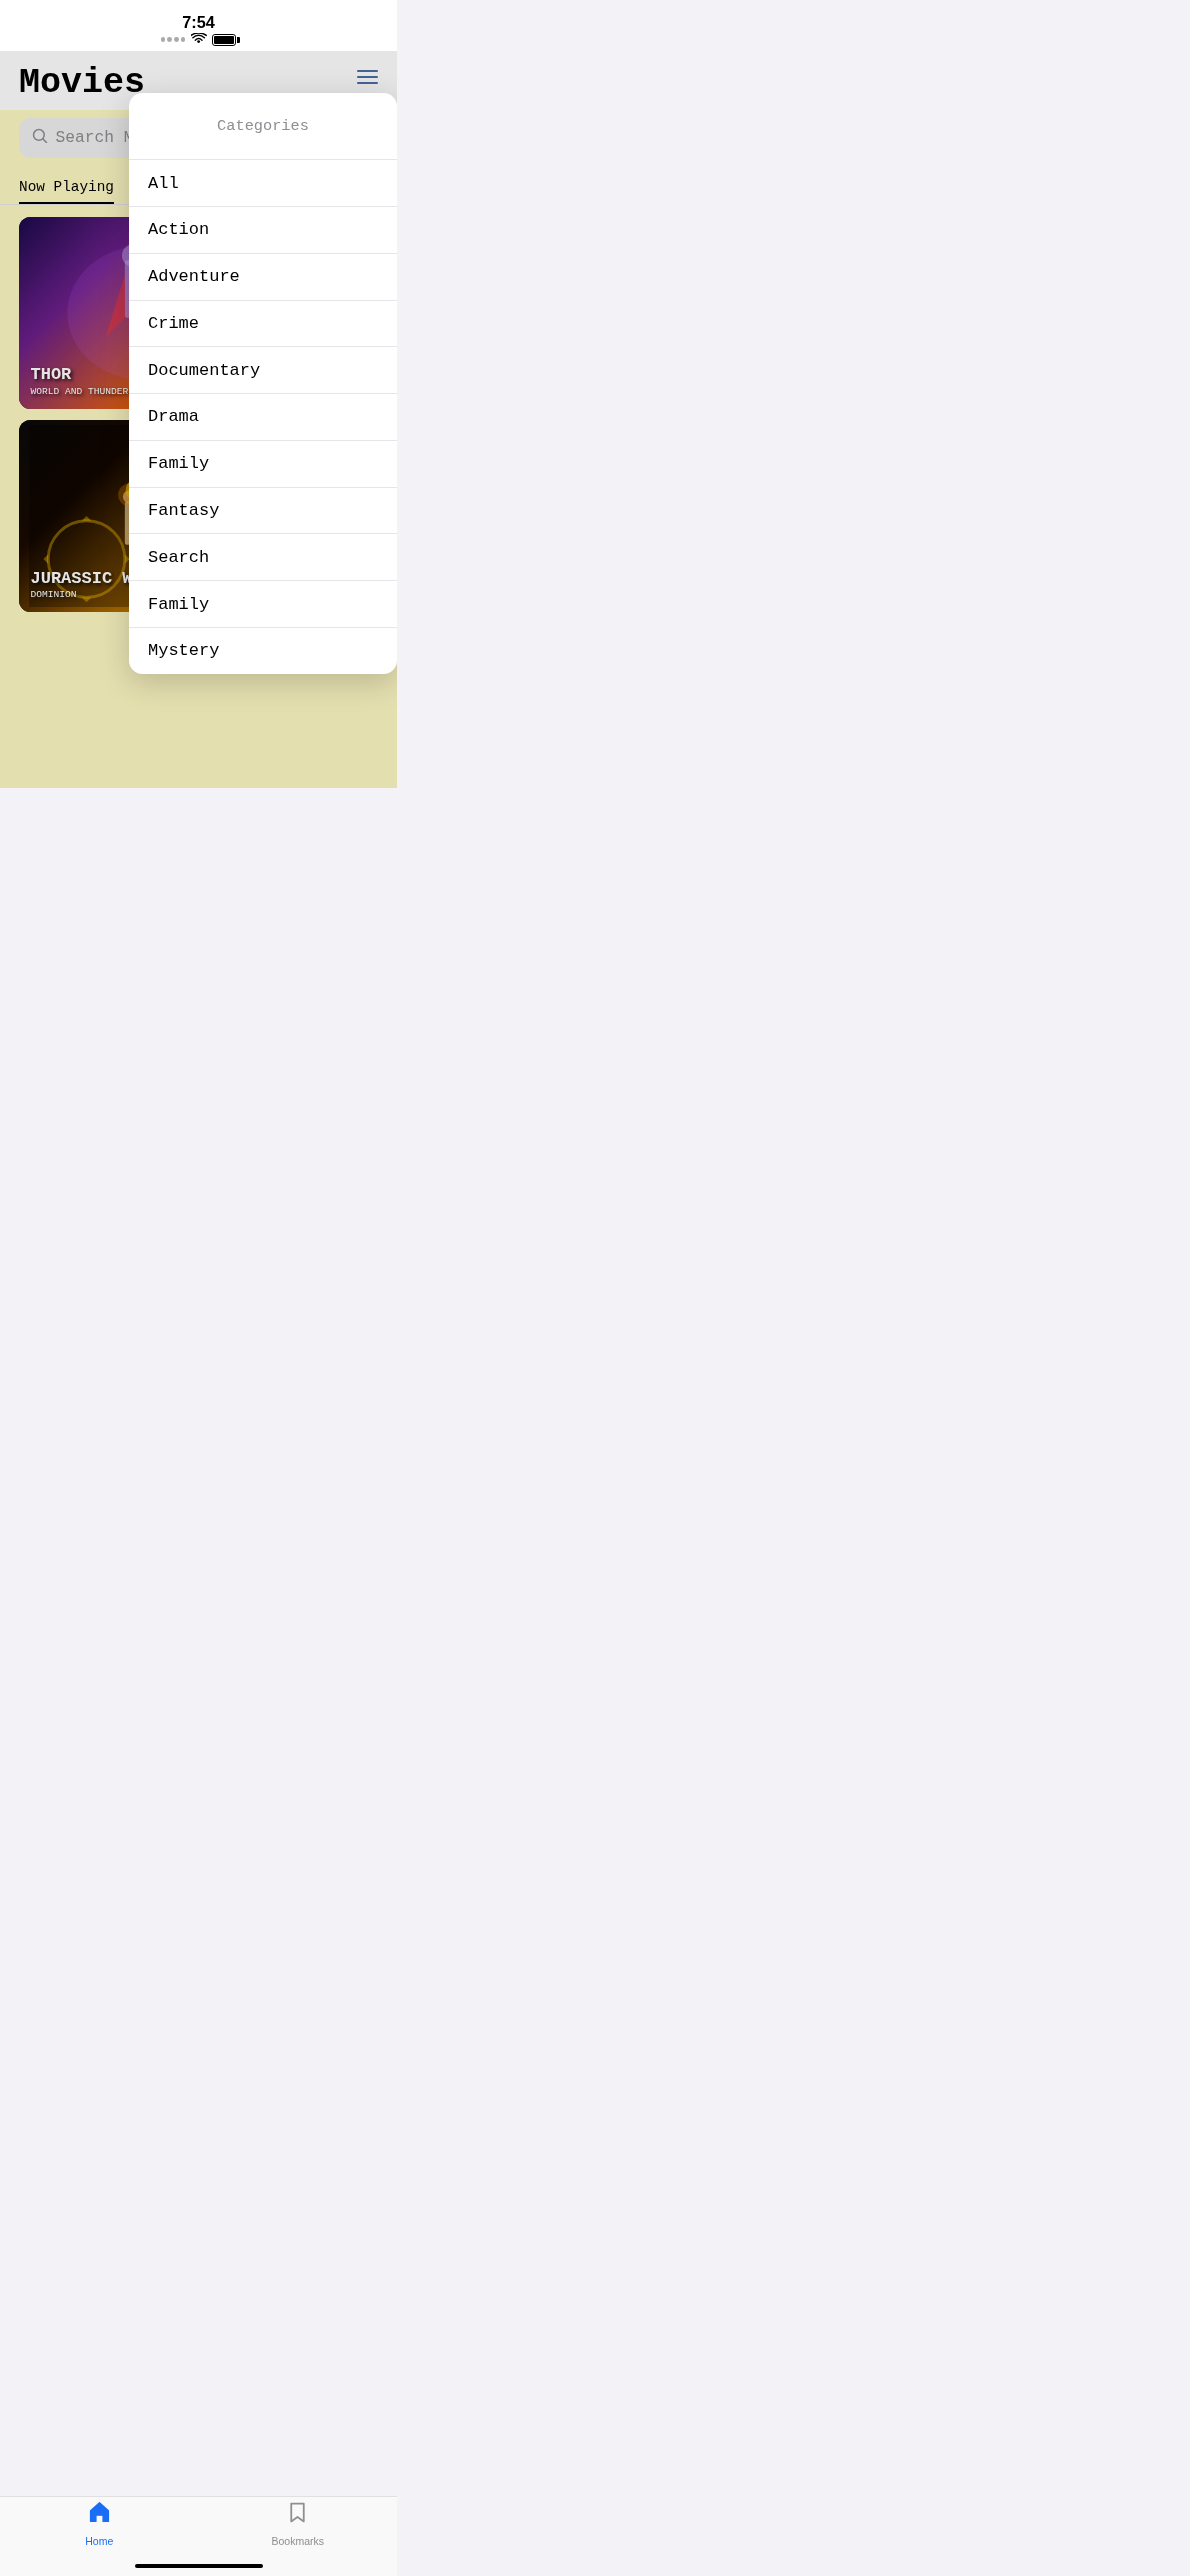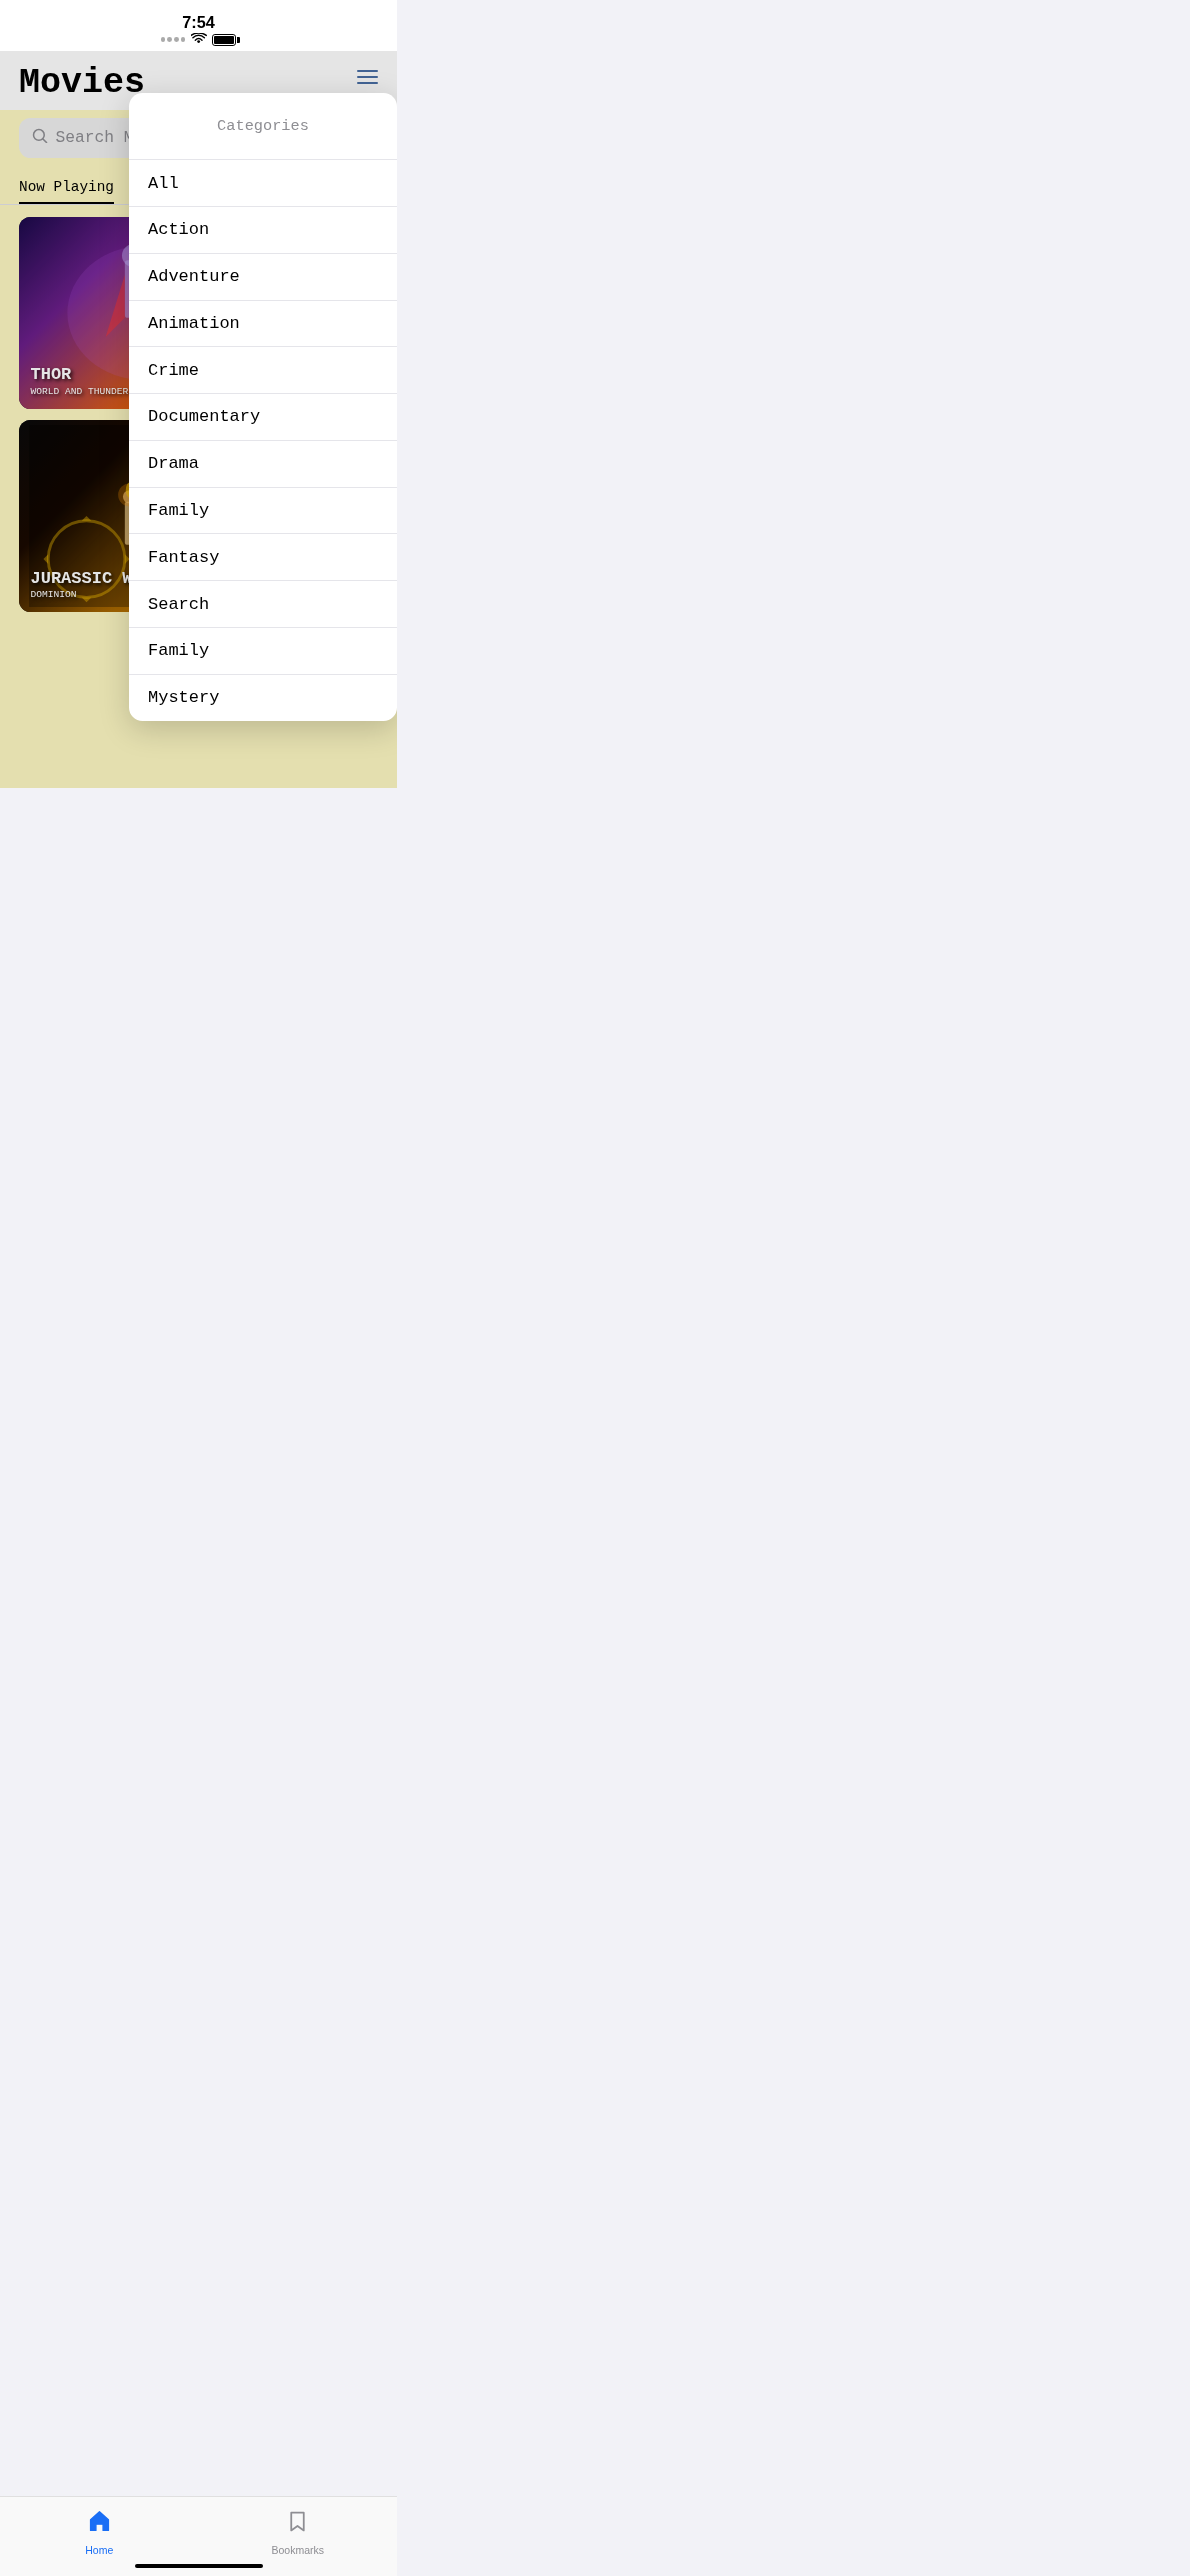--- a/index.html
+++ b/index.html
@@ -274,21 +274,21 @@
       position: fixed;
       bottom: 0;
       left: 0;
       right: 0;
       width: 397px;
       height: 80px;
       background: #f9f9f9;
       border-top: 1px solid #e0e0e0;
       display: flex;
       align-items: flex-start;
-      padding-top: 12px;
+      padding-top: 3px;
     }
 
     .tab-item {
       flex: 1;
       display: flex;
       flex-direction: column;
       align-items: center;
       gap: 3.8px;
       cursor: pointer;
     }
@@ -443,21 +443,20 @@
 
   </div>
 
   <div class="dropdown-overlay">
     <div class="dropdown-panel">
       <div class="dropdown-header">Categories</div>
 
       <div class="dropdown-item">All</div>
       <div class="dropdown-item">Action</div>
       <div class="dropdown-item">Adventure</div>
-      <div class="dropdown-item">Animation</div>
       <div class="dropdown-item">Crime</div>
       <div class="dropdown-item">Documentary</div>
       <div class="dropdown-item">Drama</div>
       <div class="dropdown-item">Family</div>
       <div class="dropdown-item">Fantasy</div>
       <div class="dropdown-item">Search</div>
       <div class="dropdown-item">Family</div>
       <div class="dropdown-item">Mystery</div>
 
     </div>

